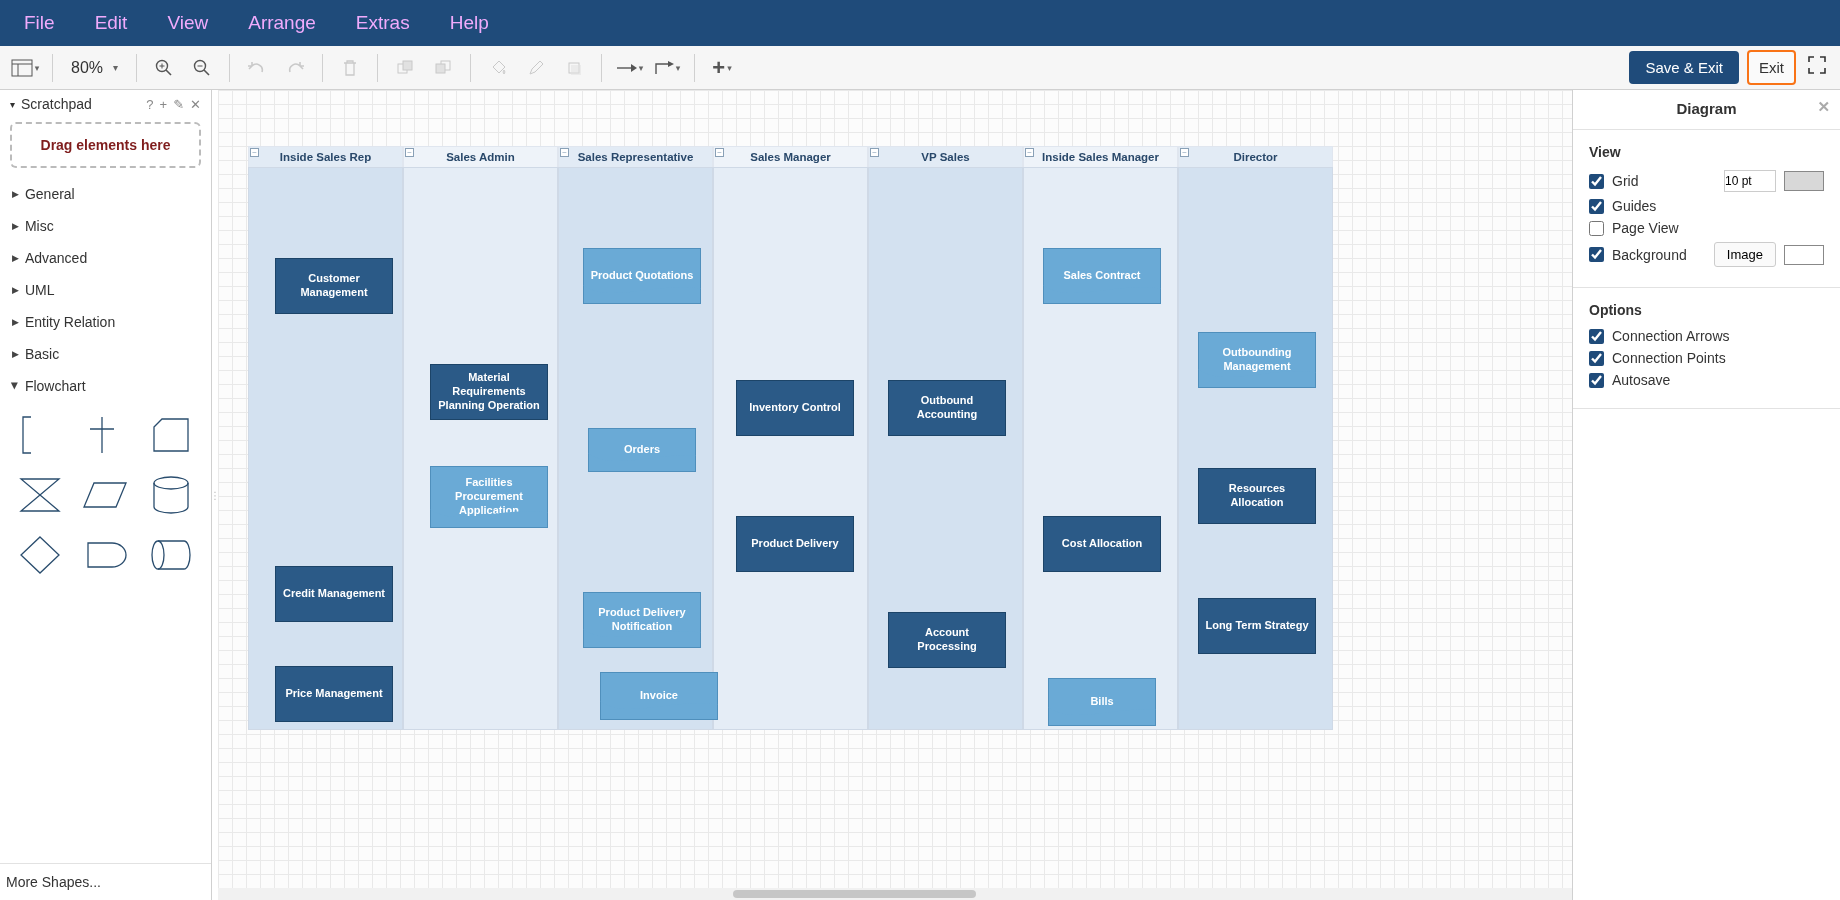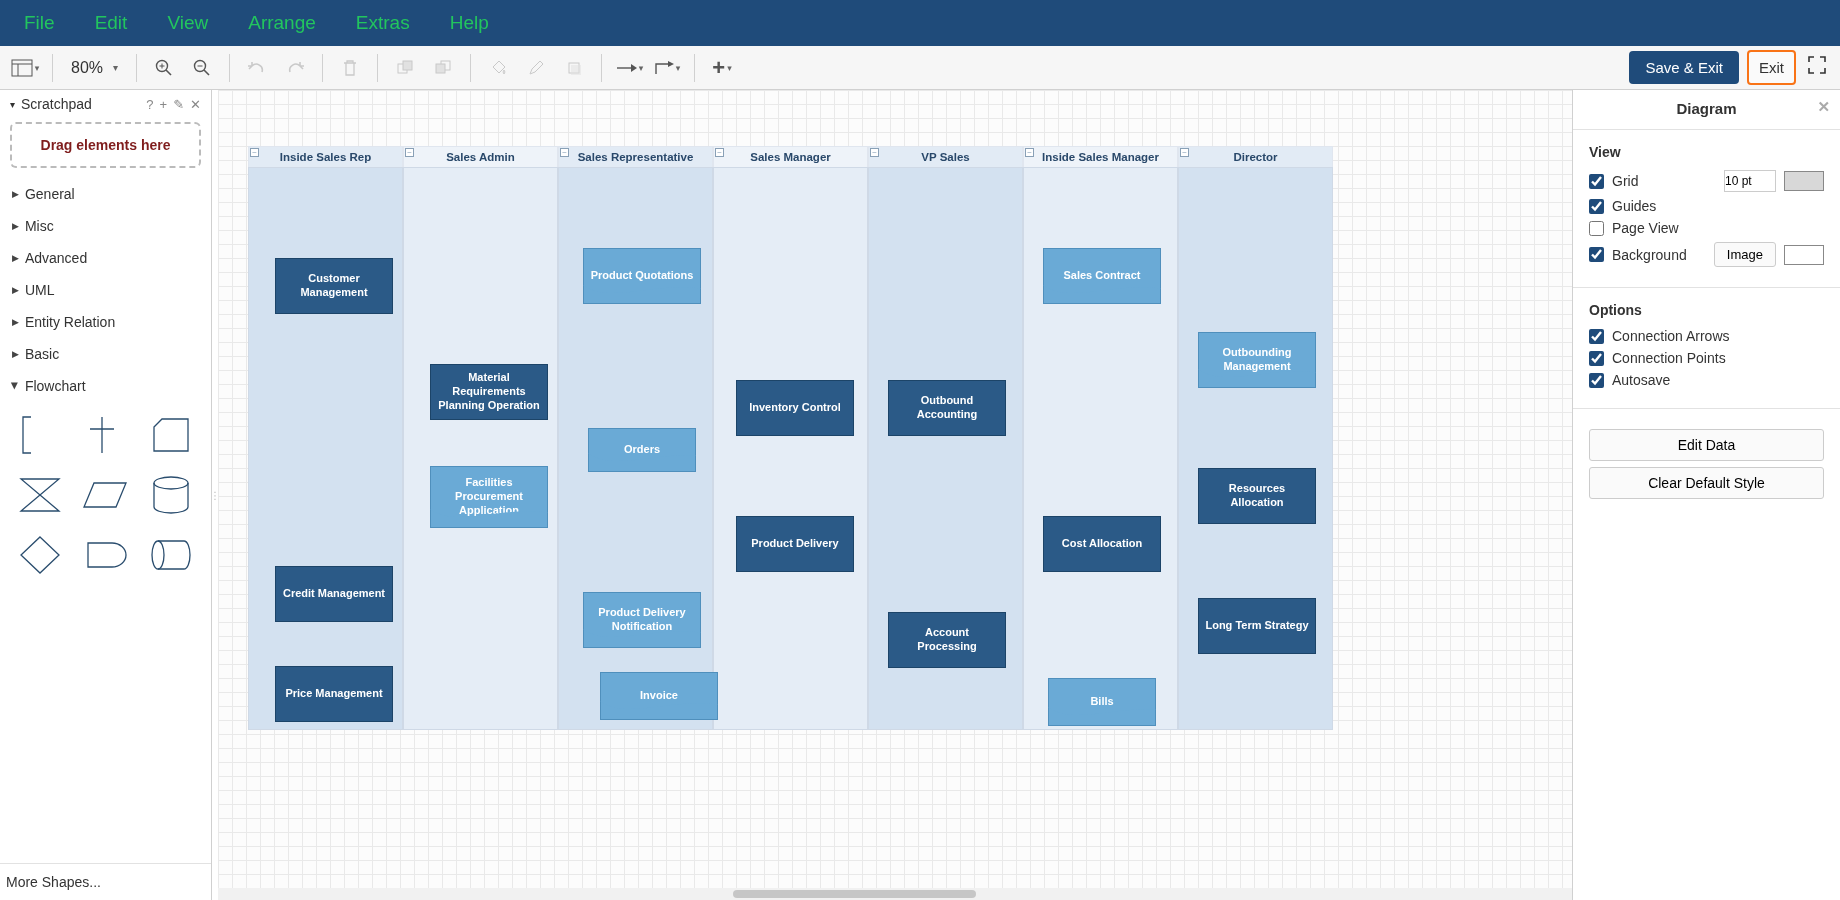--- a/index.html
+++ b/index.html
@@ -2,21 +2,21 @@
 <html><head>
 <meta charset="utf-8">
 <style>
   * { box-sizing: border-box; margin: 0; padding: 0; font-family: Arial, Helvetica, sans-serif; }
   html, body { height: 100%; overflow: hidden; }
   body { display: flex; flex-direction: column; background: #fff; }
 
   
   .menubar {
     background: #1f4b7a;
-    color: #22c55e;
+    color: #f0abfc;
     display: flex;
     align-items: center;
     height: 46px;
     padding: 0 8px;
     gap: 8px;
     font-size: 19px;
   }
   .menubar .menuitem { padding: 10px 16px; cursor: pointer; }
 
   
@@ -511,18 +511,14 @@
         <input type="checkbox" checked="" style="">
         <span>Connection Points</span>
       </div>
       <div class="row">
         <input type="checkbox" checked="" style="">
         <span>Autosave</span>
       </div>
     </div>
 
 
-    <div class="panel-section" style="border-bottom:none">
-      <button class="btn-full">Edit Data</button>
-      <button class="btn-full">Clear Default Style</button>
-    </div>
   </div>
 </div>
 
 </body></html>

